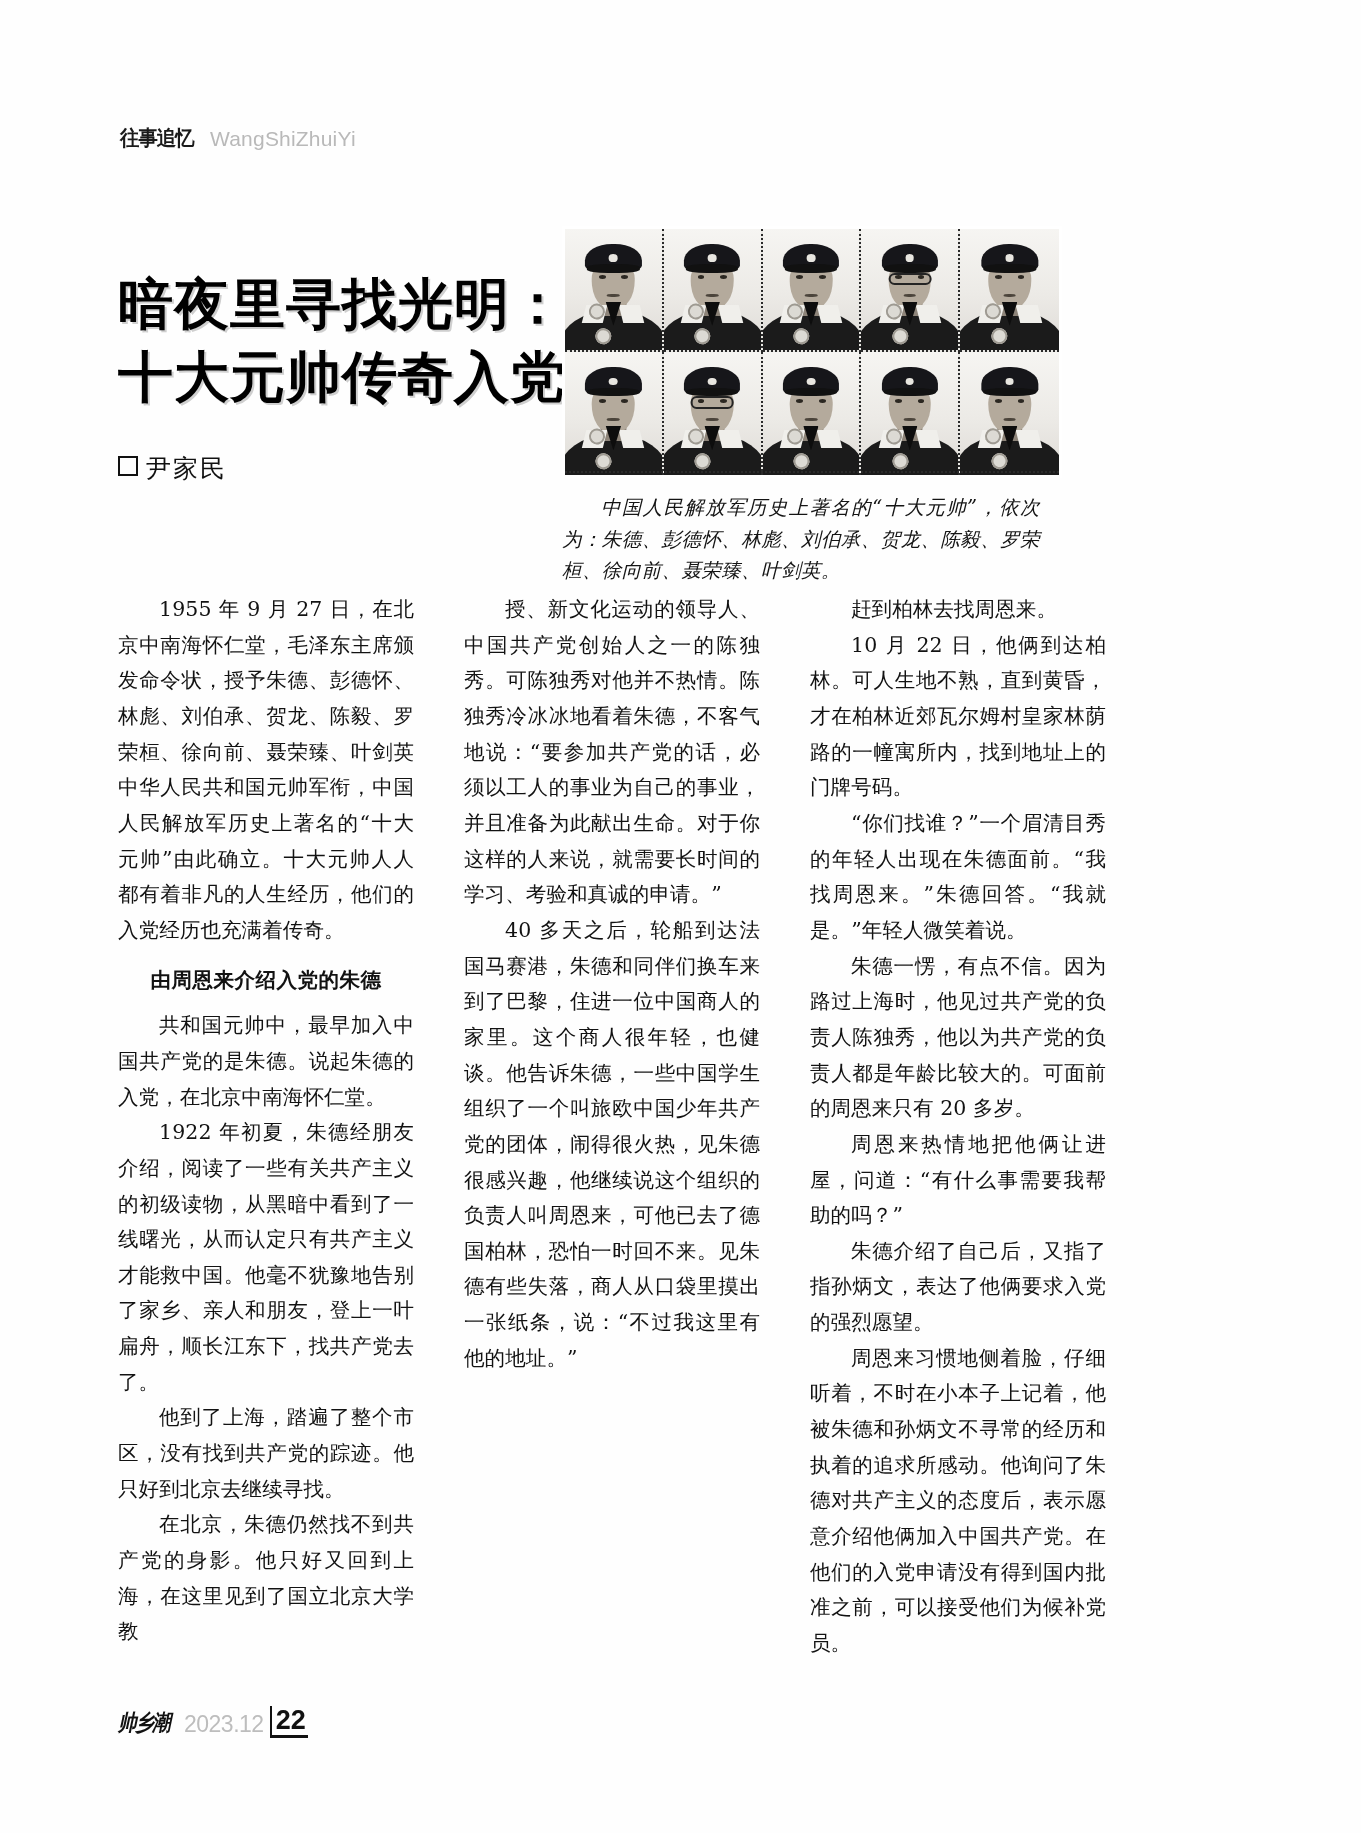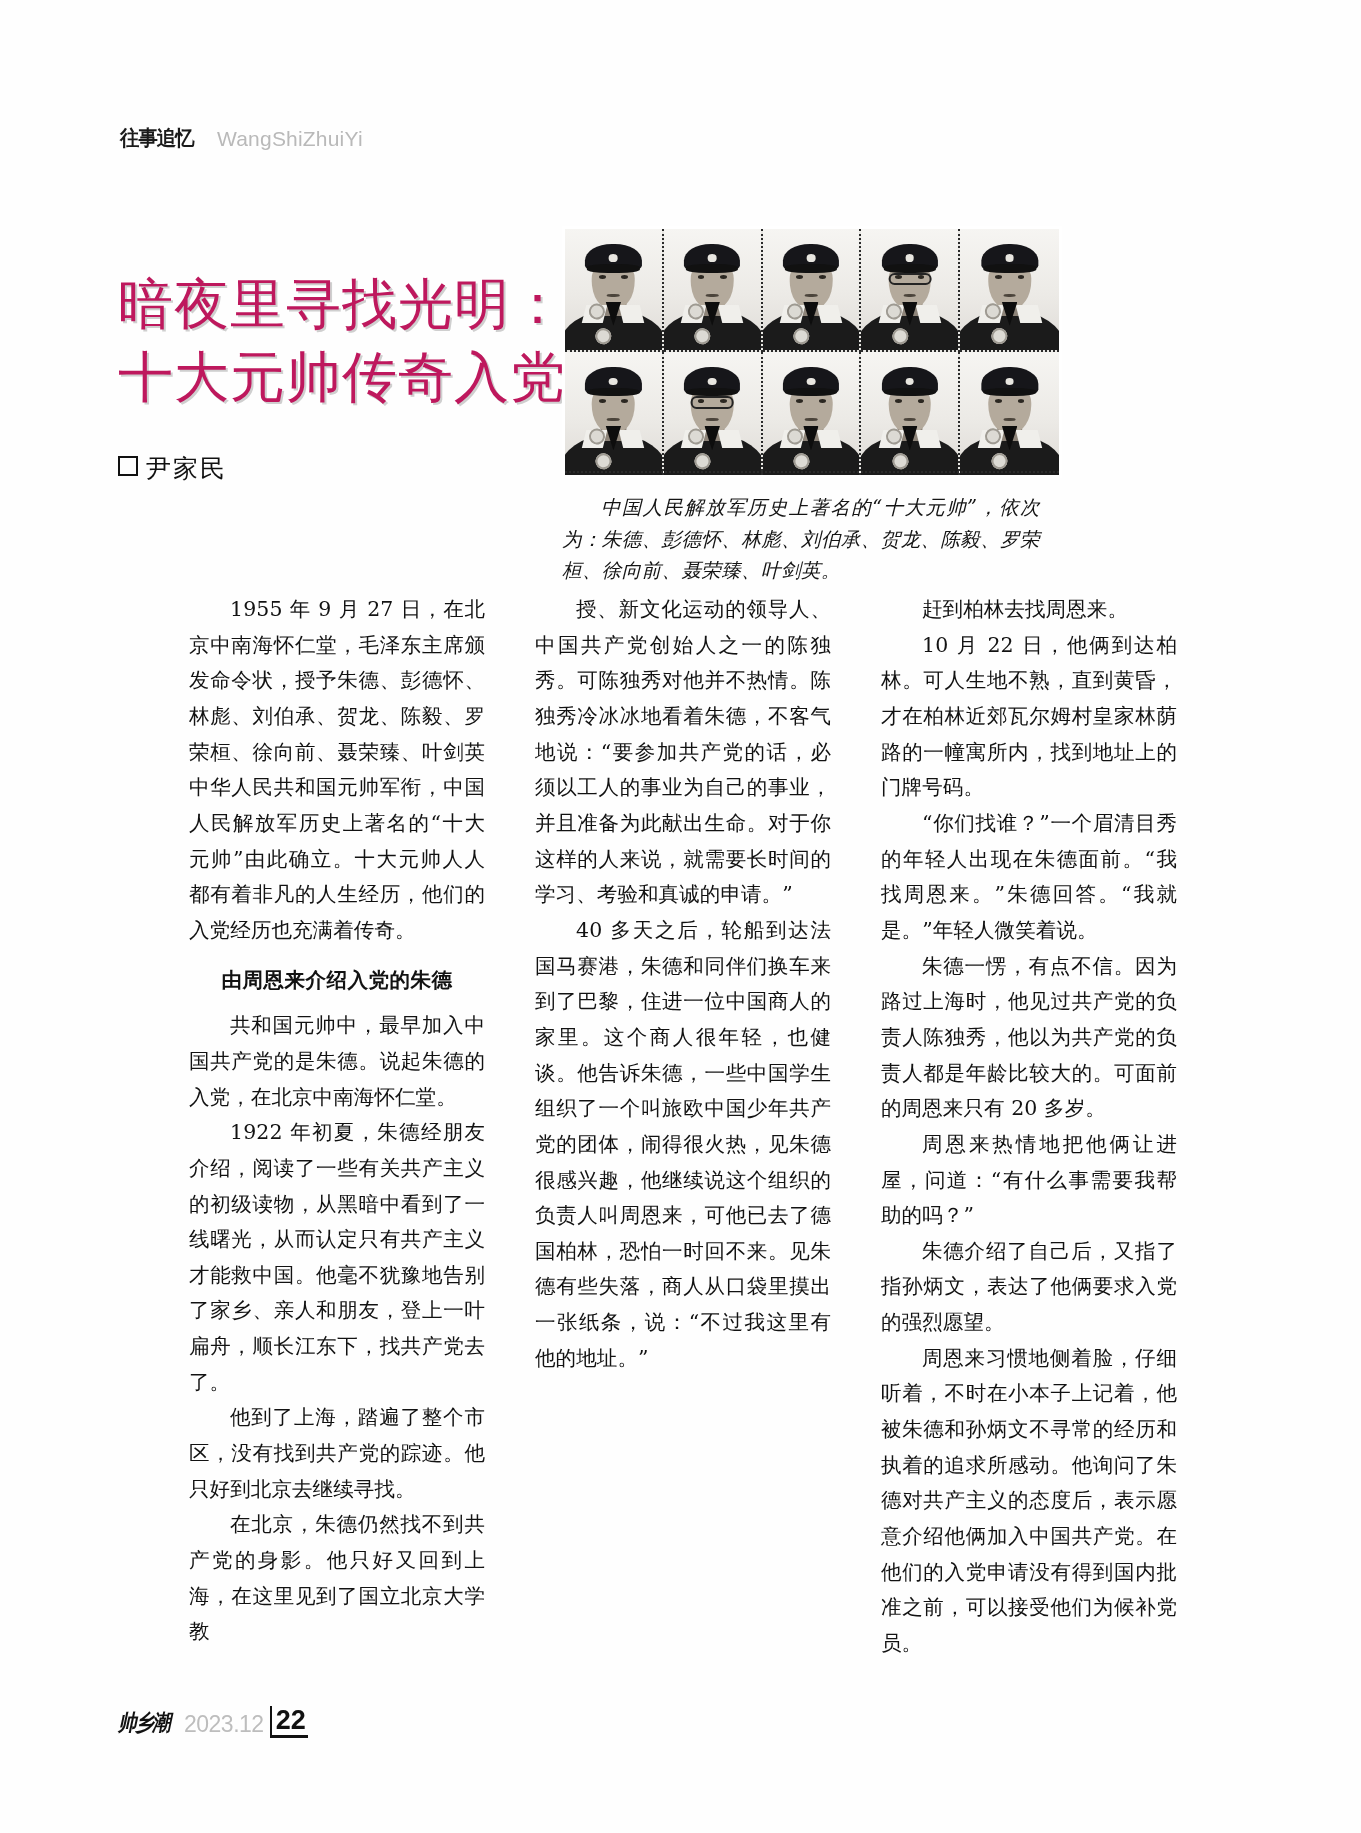--- a/index.html
+++ b/index.html
@@ -22,21 +22,21 @@
     background: #fefefe;
   }
 
   
   .run-head {
     position: absolute;
     left: 120px;
     top: 128px;
     display: flex;
     align-items: flex-end;
-    gap: 17px;
+    gap: 10px;
   }
   .run-head-cn {
     font-family: "DejaVu Sans", "Liberation Sans", sans-serif;
     font-weight: bold;
     font-size: 21px;
     letter-spacing: -1px;
     color: #1a1a1a;
     line-height: 1;
     transform: scaleX(0.92);
     transform-origin: left bottom;
@@ -51,25 +51,25 @@
 
   
   .headline {
     position: absolute;
     left: 118px;
     top: 268px;
     width: 470px;
   }
   .headline-line {
     font-family: "DejaVu Sans", "Liberation Sans", sans-serif;
-    font-weight: normal;
+    font-weight: bold;
     font-size: 55px;
     line-height: 1.32;
     letter-spacing: 1px;
-    color: #be185d;
+    color: #000000;
     text-shadow: 2px 2px 0 #cfcfcf;
     white-space: nowrap;
   }
 
   .byline {
     position: absolute;
     left: 118px;
     top: 452px;
     width: 452px;
     font-family: "DejaVu Serif", "Liberation Serif", serif;
@@ -277,21 +277,20 @@
 
   
   .body-cols {
     position: absolute;
     left: 118px;
     top: 592px;
     width: 1130px;
     height: 1060px;
     display: flex;
     gap: 50px;
-    justify-content: center;
   }
   .col {
     width: 296px;
     font-size: 20.5px;
     line-height: 1.74;
     color: #121212;
     text-align: justify;
     text-justify: inter-ideograph;
     letter-spacing: 0.1px;
   }

